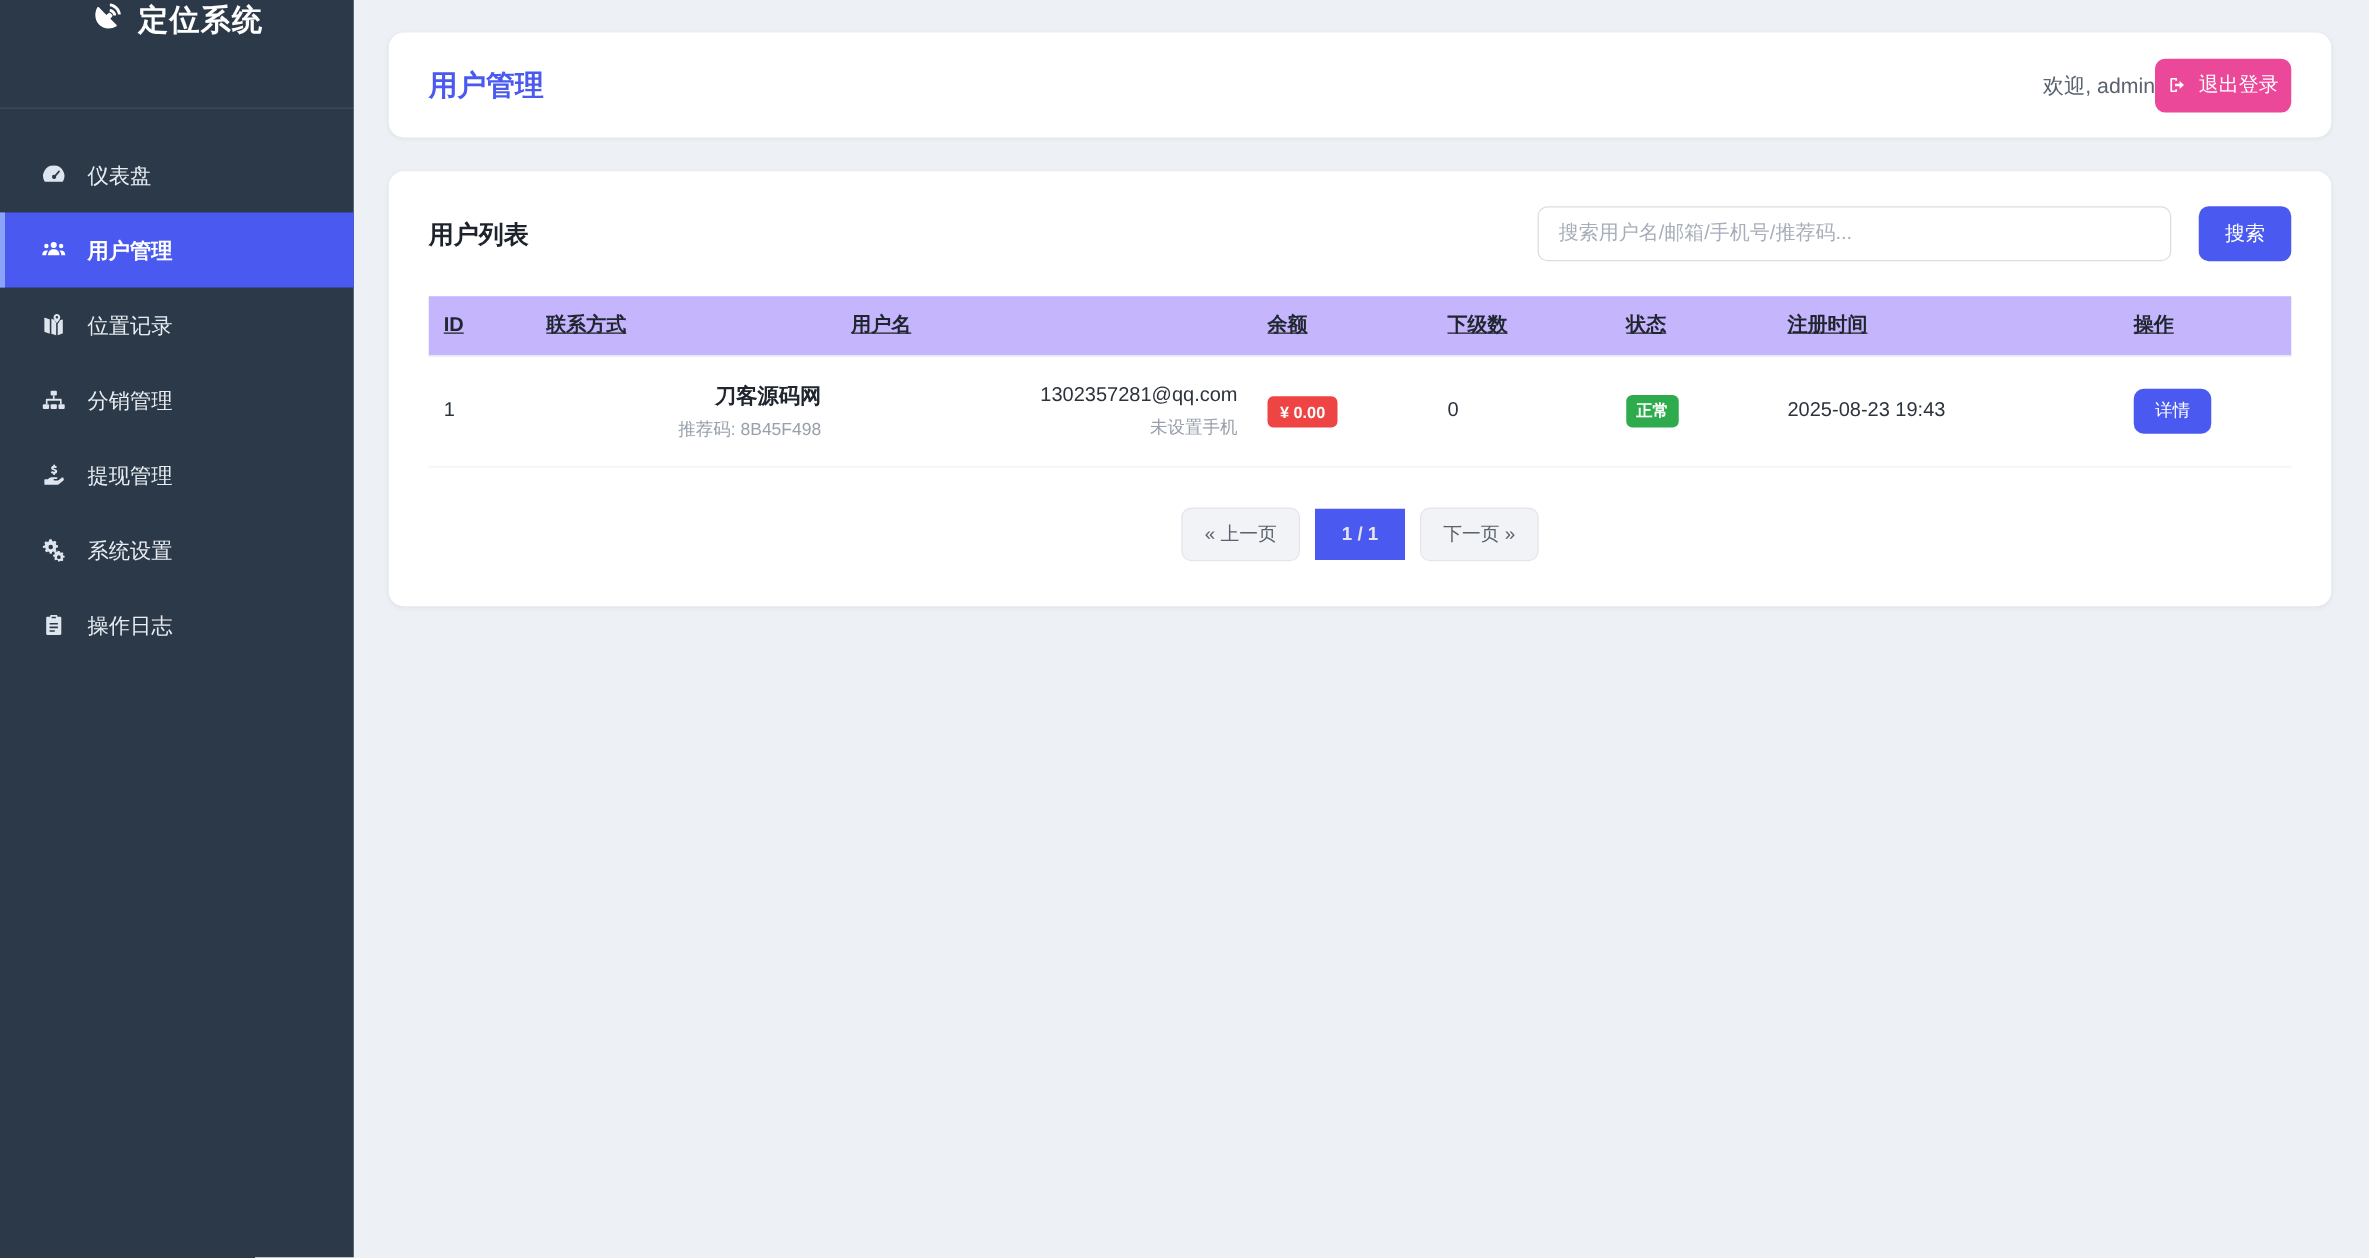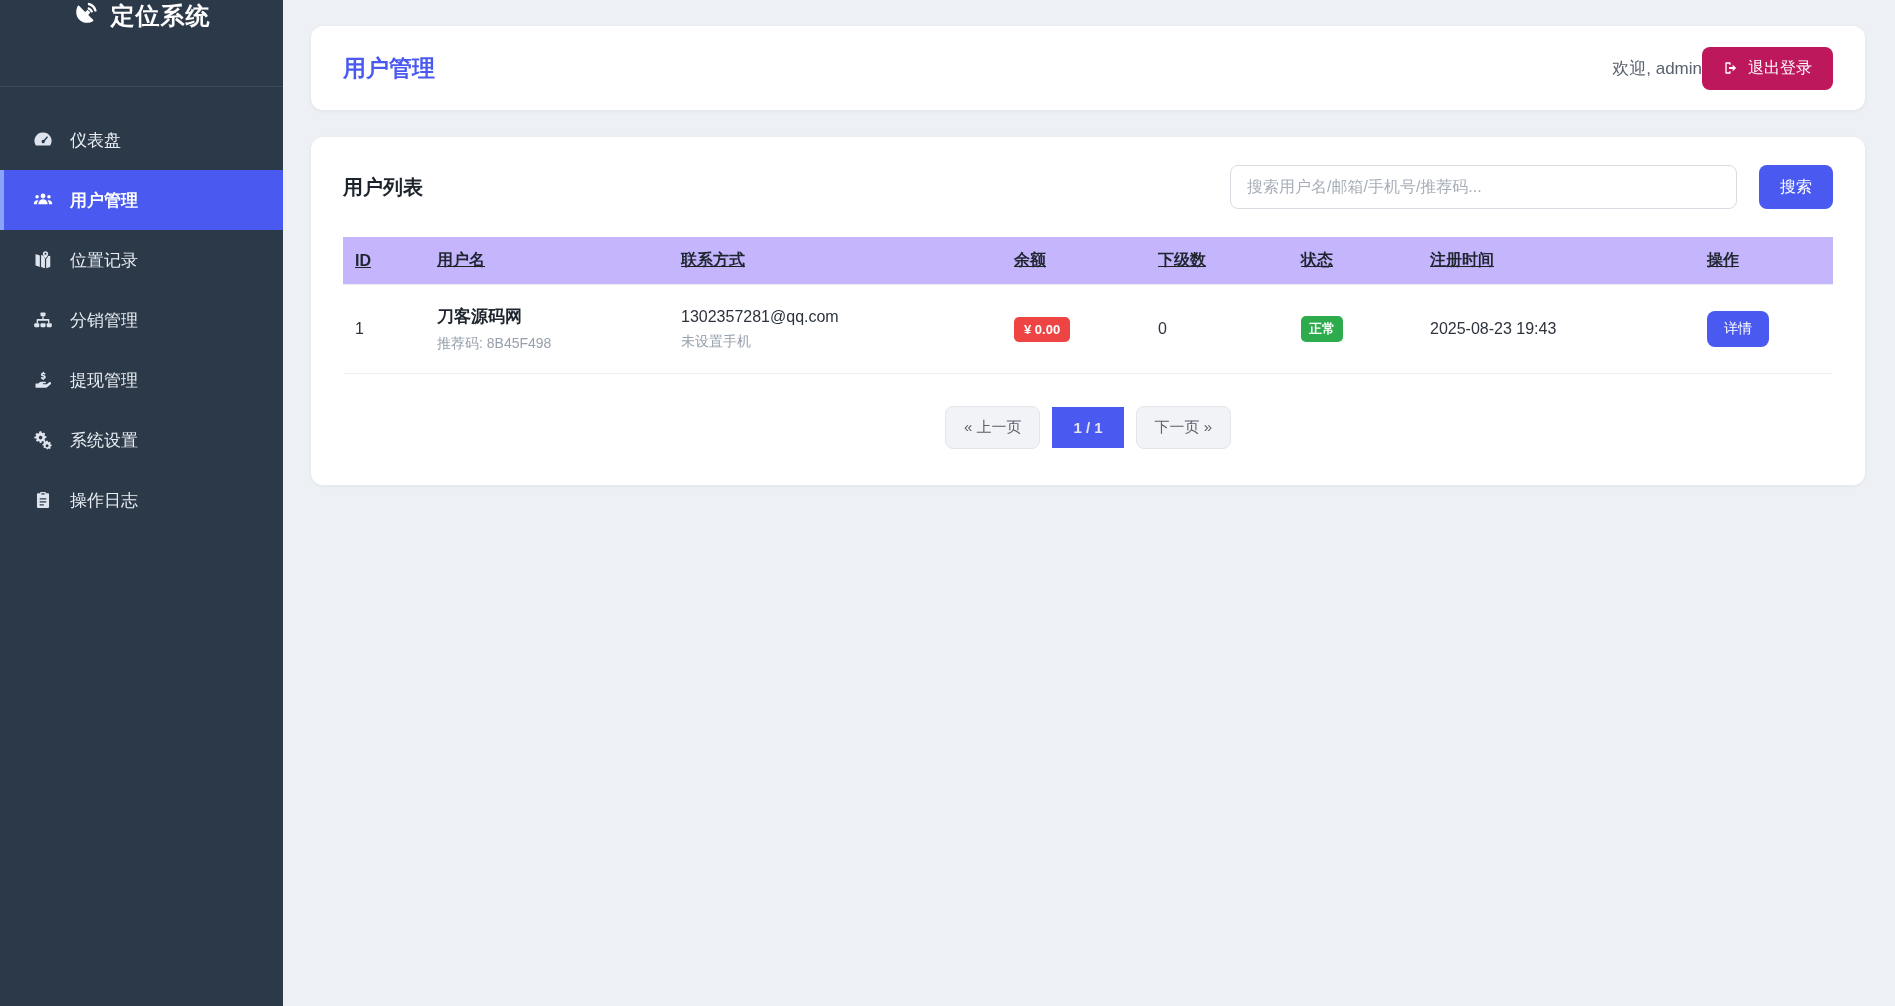--- a/index.html
+++ b/index.html
@@ -56,22 +56,22 @@
   .topbar {
     height: 84px;
     display: flex; align-items: center; justify-content: space-between;
     padding: 0 32px;
     margin-bottom: 27px;
   }
   .page-title { color: #4a5af0; font-size: 23px; font-weight: bold; }
   .topbar-right { display: flex; align-items: center; }
   .welcome { color: #5a6270; font-size: 17px; }
   .logout-btn {
-    background: #be185d; color: #fff; border: none; cursor: pointer;
-    border-radius: 8px; padding: 11px 21px;
+    background: #ec4899; color: #fff; border: none; cursor: pointer;
+    border-radius: 8px; padding: 11px 10px;
     font-size: 16px; font-family: inherit;
     display: inline-flex; align-items: center; gap: 9px;
   }
   .logout-btn .ico { width: 16px; height: 16px; display: inline-flex; }
   .logout-btn .ico svg { width: 100%; height: 100%; }
 
   .panel { padding: 28px 32px 36px; }
   .panel-head { display: flex; align-items: center; }
   .panel-title { font-size: 20px; font-weight: bold; color: #1d232d; }
   .search-group { margin-left: auto; display: flex; gap: 22px; }
@@ -98,21 +98,21 @@
     background: #c4b5fd;
     border-bottom: 1px solid #e8ecf0;
     text-decoration: underline;
   }
   .thead .cell {
     padding: 13px 12px;
     font-weight: bold; font-size: 16px; color: #1f2630;
   }
   .tbody-row { border-bottom: 1px solid #eef1f4; }
   .tbody-row .cell { padding: 20px 12px; font-size: 16px; color: #2c333d; }
-  .cell-stack { display: flex; flex-direction: column; gap: 7px; }
+  .cell-stack { display: flex; flex-direction: column; gap: 7px; text-align: right; }
   .cell-main { font-size: 16px; color: #2c333d; }
   .cell-main.strong { font-weight: bold; font-size: 17px; color: #20262f; }
   .cell-sub { font-size: 14px; color: #97a0ab; }
 
   .badge {
     display: inline-block;
     color: #fff; font-weight: bold; font-size: 13px;
     border-radius: 5px; padding: 5px 10px;
   }
   .badge-balance { background: #ef4444; }
@@ -256,22 +256,22 @@
       <h2 class="panel-title">用户列表</h2>
       <div class="search-group">
         <input class="search-input" type="text" placeholder="搜索用户名/邮箱/手机号/推荐码..." style="">
         <button class="search-btn">搜索</button>
       </div>
     </div>
 
     <div class="table">
       <div class="trow thead">
         <div class="cell">ID</div>
+        <div class="cell">联系方式</div>
         <div class="cell">用户名</div>
-        <div class="cell">联系方式</div>
         <div class="cell">余额</div>
         <div class="cell">下级数</div>
         <div class="cell">状态</div>
         <div class="cell">注册时间</div>
         <div class="cell">操作</div>
       </div>
 
       <div class="trow tbody-row">
         <div class="cell">1</div>
         <div class="cell cell-stack">

